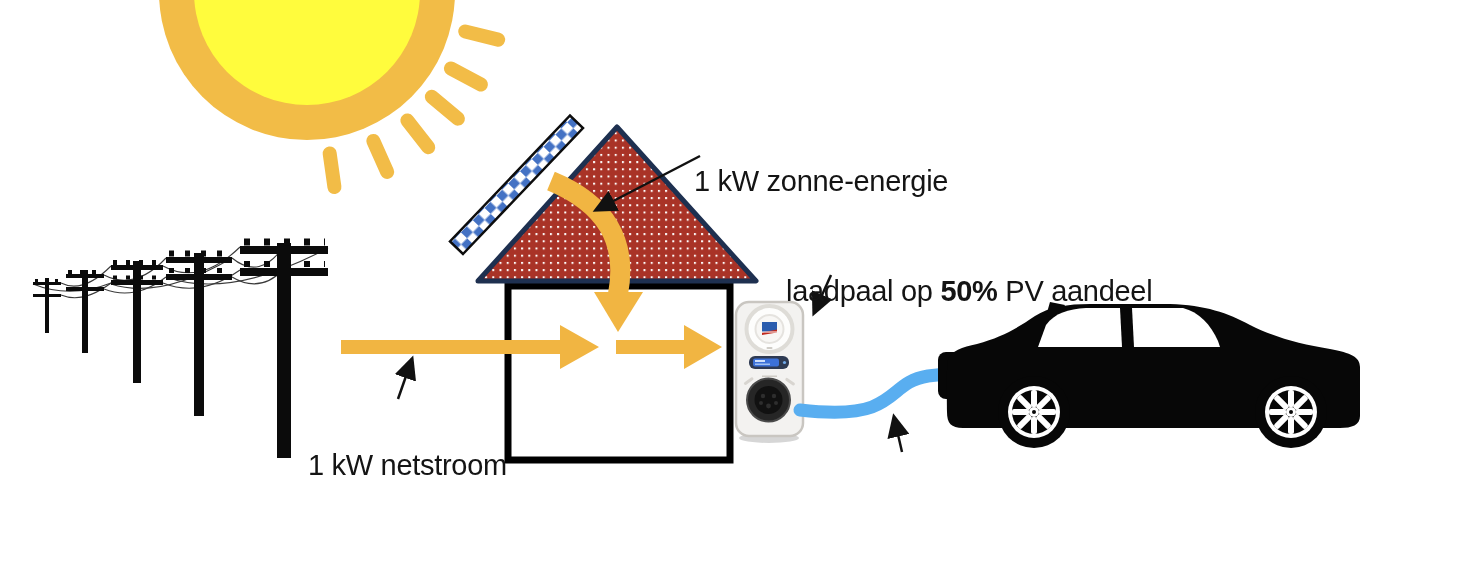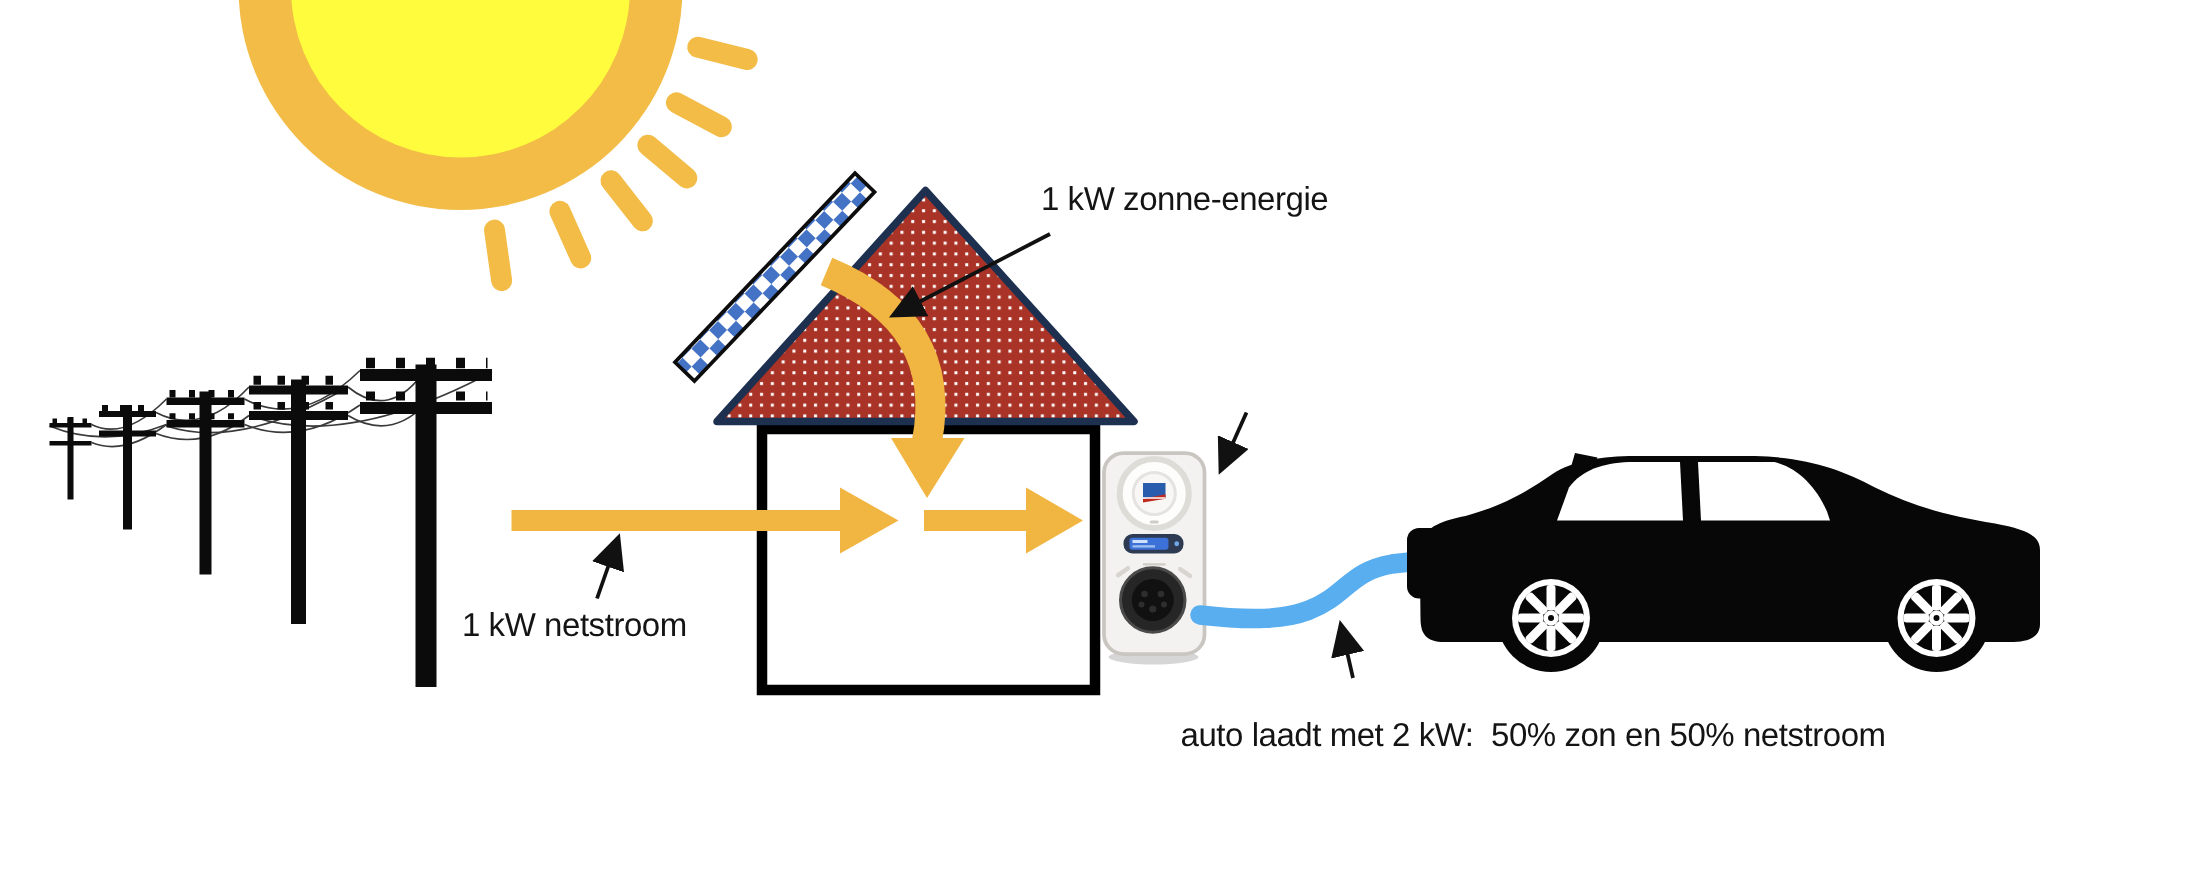--- a/index.html
+++ b/index.html
@@ -1,20 +1,20 @@
 <!DOCTYPE html>
 <html style="--sun-core: #FFFC3D; --sun-ring: #F2BC47; --flow-arrow: #F1B542; --roof-fill: #A93327; --roof-border: #1E3050; --panel-blue: #4472C4; --cable-blue: #59AEF0; --car-black: #070707; --annotation: #111111; --station-body: #F3F2F0; --station-border: #C9C6C1; --display-screen: #3C71D8; --pole-black: #0B0B0B; --text-color: #141414;"><head>
 <meta charset="utf-8">
 <style>
   html,body{margin:0;padding:0;background:#fff;}
   .stage{position:relative;width:1462px;height:580px;background:#fff;overflow:hidden;
          font-family:"Liberation Sans",sans-serif;}
   svg.scene{position:absolute;left:0;top:0;width:1462px;height:580px;}
-  .label{position:absolute;color:var(--text-color,#141414);font-size:22px;line-height:1.2;
-         white-space:pre;letter-spacing:-0.3px;}
+  .label{position:absolute;color:var(--text-color,#141414);font-size:29px;line-height:1.2;
+         white-space:pre;letter-spacing:-0.3px;margin-top:44px;}
   .label .b{font-weight:bold;}
   .poles .wood{fill:var(--pole-black,#0b0b0b);}
   .poles .wire{stroke:#3a3a3a;stroke-width:1.1;fill:none;}
   .poles .ins{stroke:var(--pole-black,#0b0b0b);fill:none;}
   .house-body{fill:#ffffff;stroke:#000;stroke-width:7;}
   .roof{fill:url(#roofDots);stroke:var(--roof-border,#1e3050);stroke-width:5;stroke-linejoin:round;}
   .panel{fill:url(#pvChecks);stroke:#0d0d0d;stroke-width:2.5;}
   .flow{fill:var(--flow-arrow,#f1b542);}
   .flow-stroke{stroke:var(--flow-arrow,#f1b542);stroke-width:20;fill:none;}
   .sun-core{fill:var(--sun-core,#fffc3d);}
@@ -182,15 +182,15 @@
       <use href="#wheel" x="1291" y="412"></use>
     </g>
 
     <line class="ann" x1="700" y1="156" x2="596" y2="210" marker-end="url(#ah)"></line>
     <line class="ann" x1="831" y1="275" x2="814" y2="313" marker-end="url(#ah)"></line>
     <line class="ann" x1="398" y1="399" x2="412" y2="359" marker-end="url(#ah)"></line>
     <line class="ann" x1="902" y1="452" x2="894" y2="417" marker-end="url(#ah)"></line>
   </svg>
 
   <div class="label" style="left:694px;top:120px">1 kW zonne-energie</div>
+  <div class="label" style="left:786px;top:230px"><span>laadpaal op </span><span class="b">50%</span><span> PV aandeel</span></div>
   <div class="label" style="left:308px;top:404px">1 kW netstroom</div>
-  <div class="label" style="left:787px;top:477px">auto laadt met 2 kW:  50% zon en 50% netstroom</div>
 </div>
 
 </body></html>

